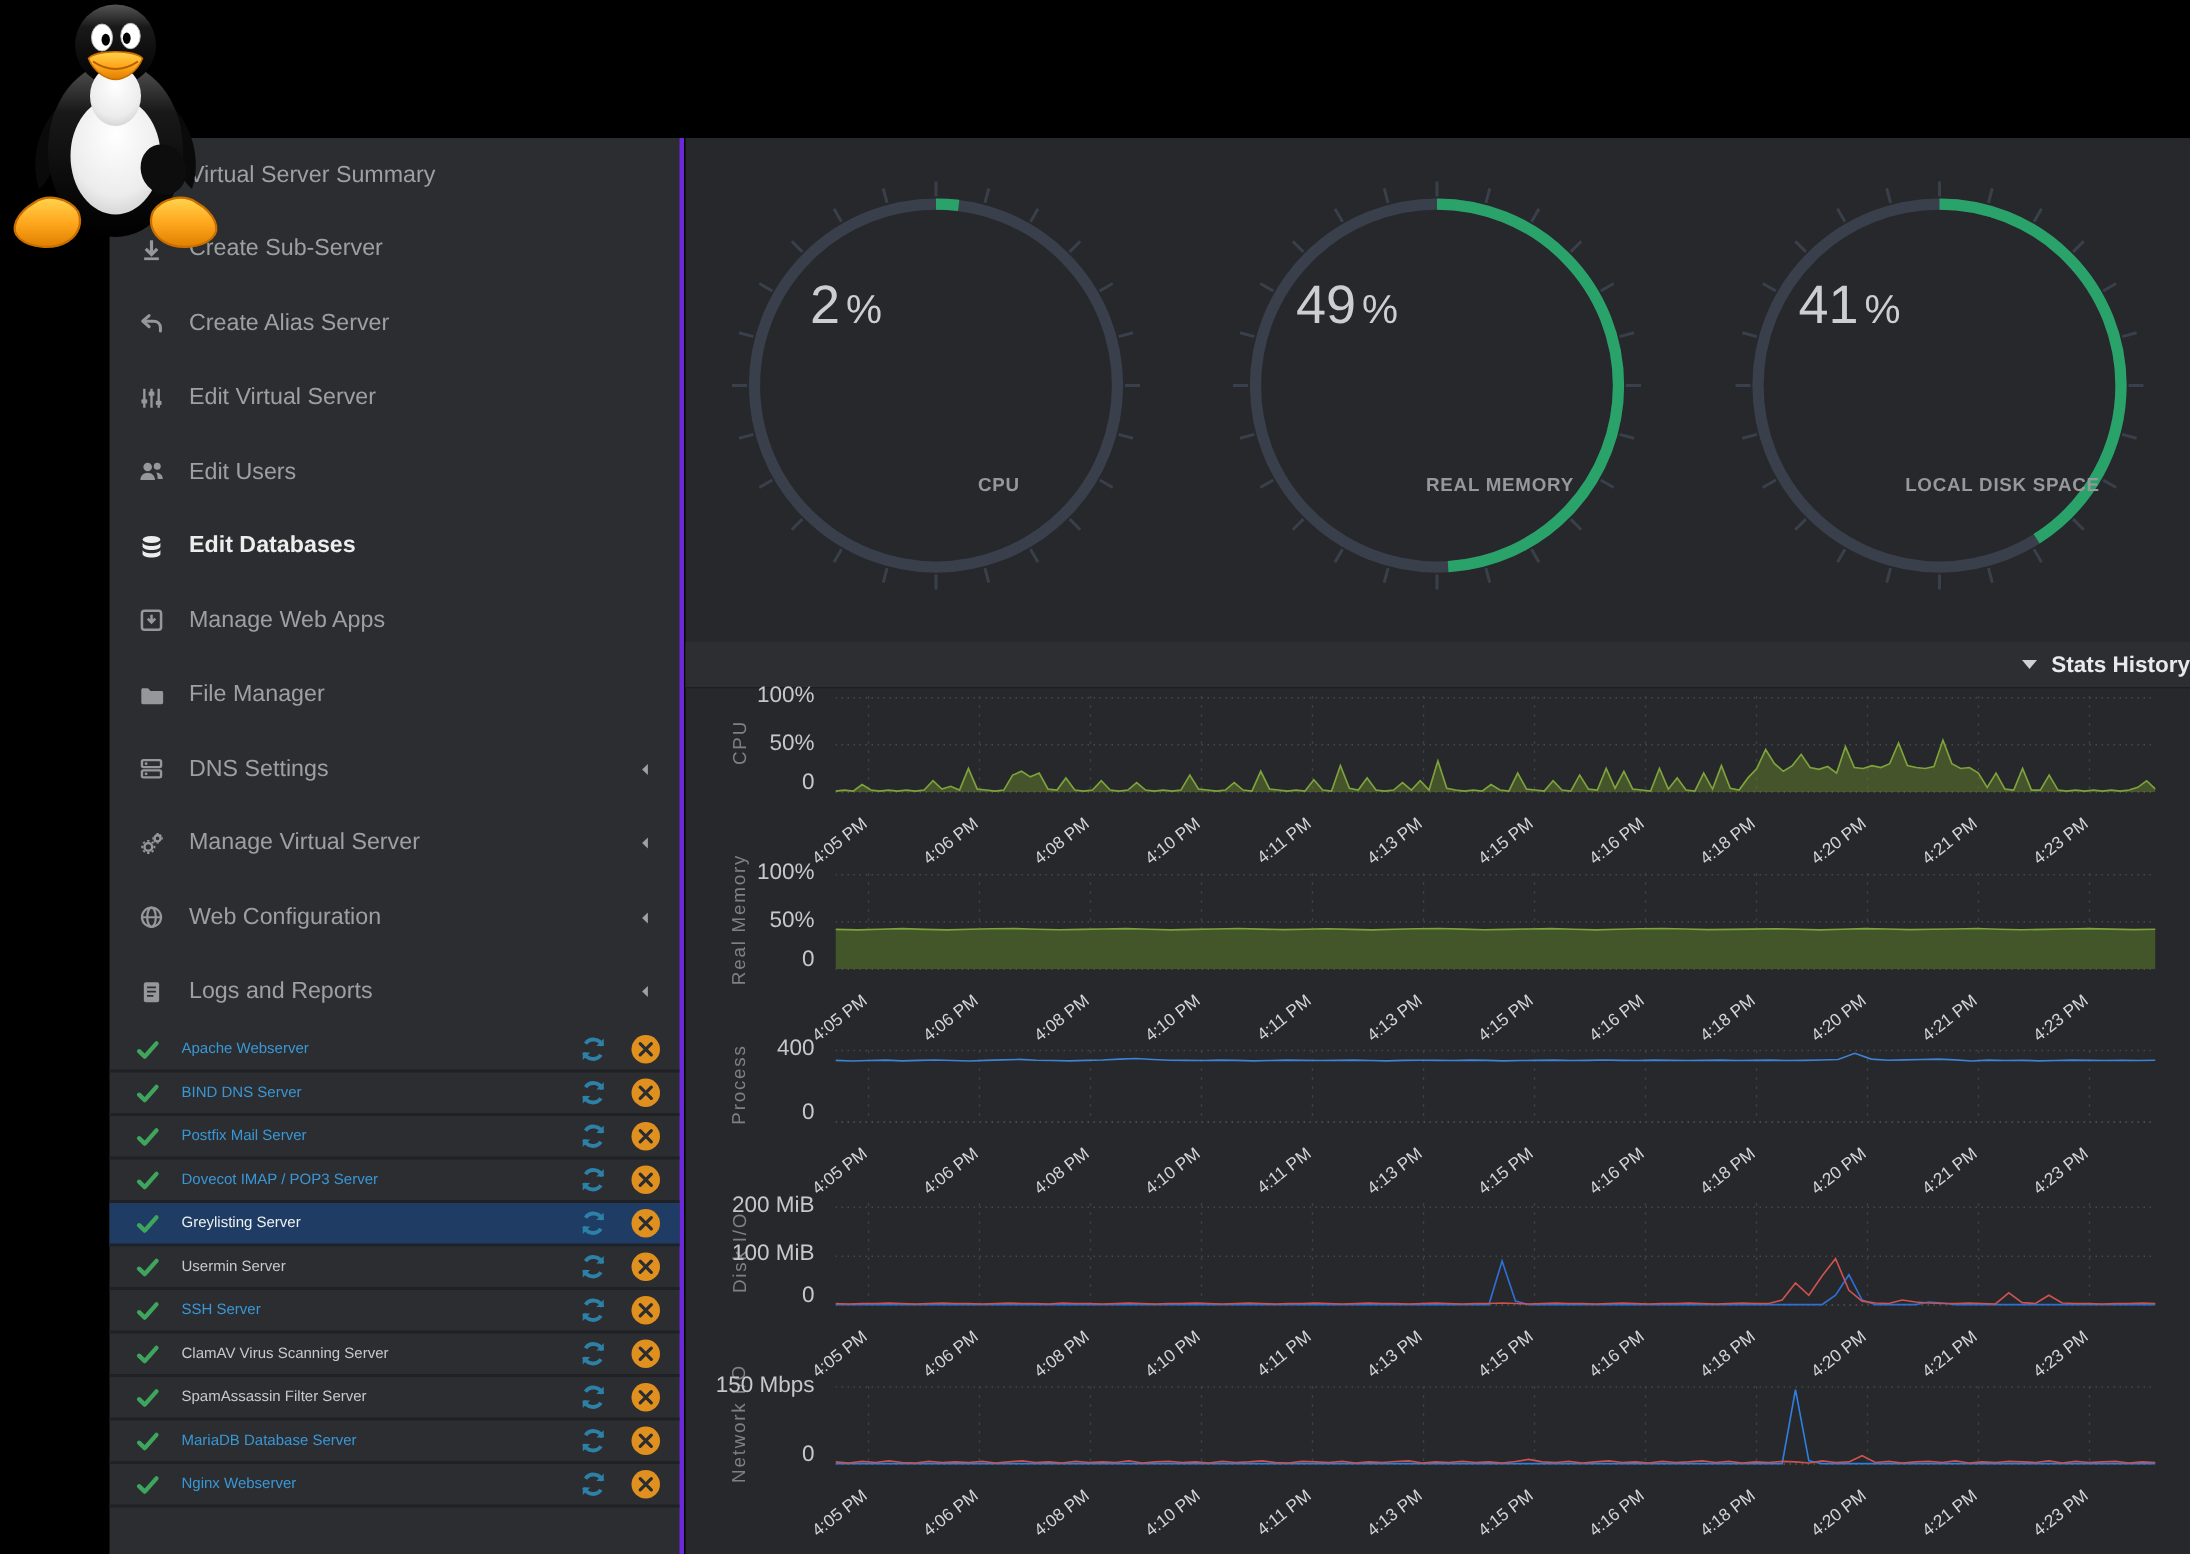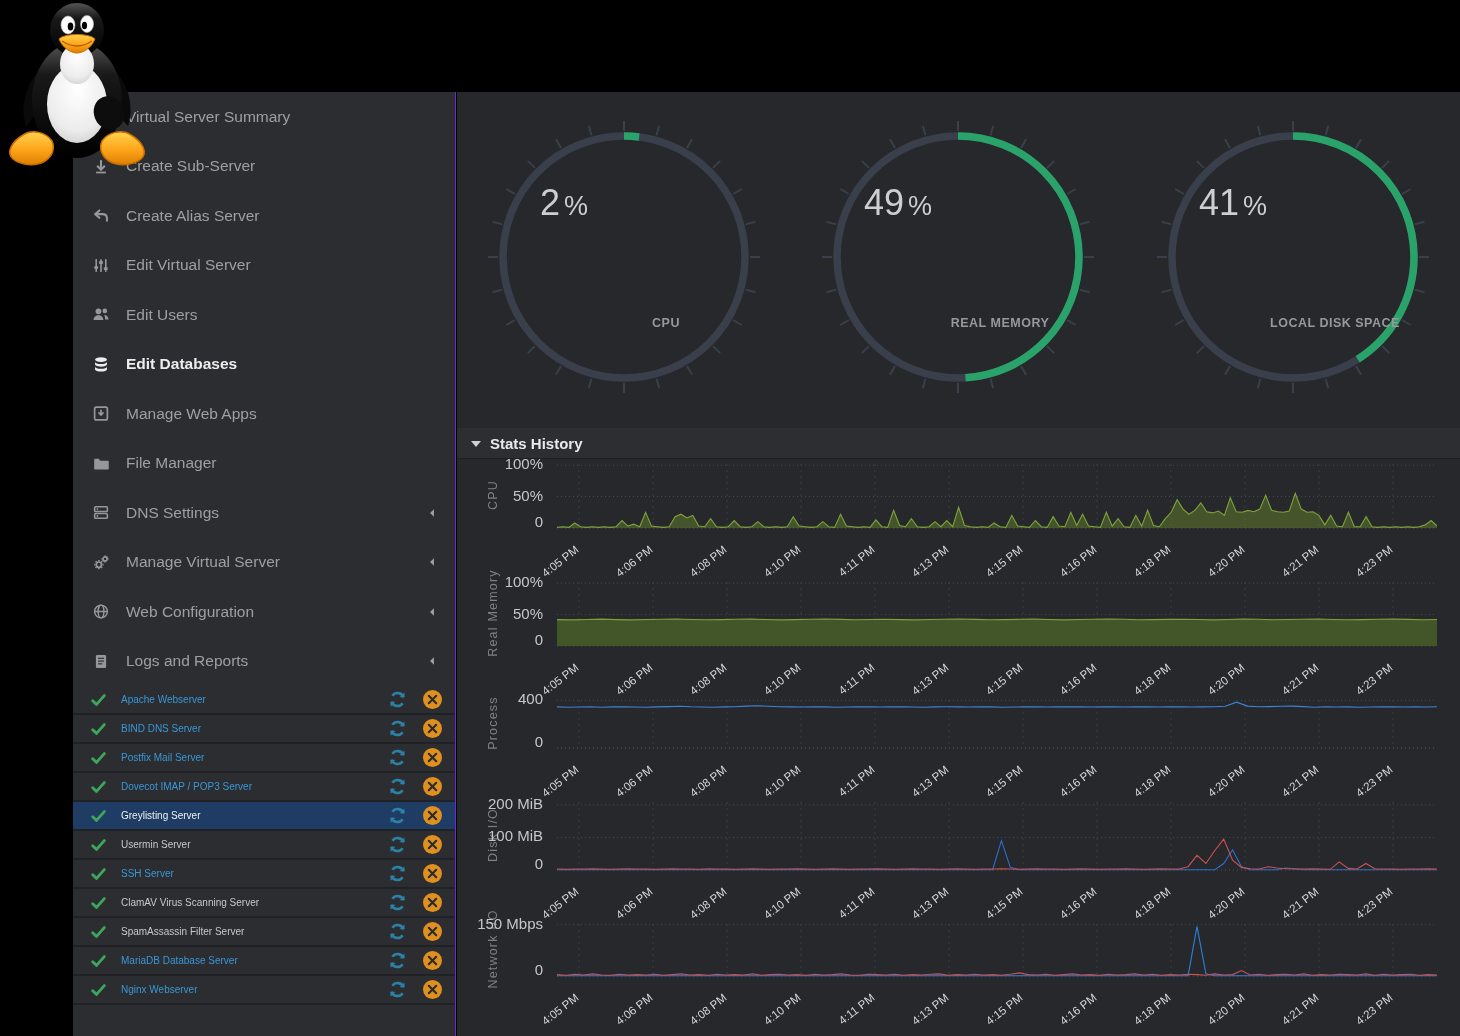--- a/index.html
+++ b/index.html
@@ -1,21 +1,21 @@
 <!DOCTYPE html>
 <html><head>
 <meta charset="utf-8">
 <style>
   html,body{margin:0;padding:0;background:#000;}
   #app{position:relative;width:1460px;height:1036px;background:#000;overflow:hidden;
        font-family:"Liberation Sans",sans-serif;-webkit-font-smoothing:antialiased;}
 
   
   #sidebar{position:absolute;left:73px;top:92px;width:383px;height:944px;background:#2b2d30;
-           border-right:1px solid #6d28d9;box-sizing:border-box;}
+           border-right:3px solid #6d28d9;box-sizing:border-box;}
   #menu{position:absolute;left:0;top:0;width:100%;}
   .menu-item{height:49.5px;display:flex;align-items:center;padding:0 16px 0 16px;color:#9da0a3;
              font-size:15.5px;cursor:pointer;}
   .menu-item .mi-icon{width:24px;height:17px;margin-right:13px;color:#95979a;flex:none;
                       display:flex;align-items:center;justify-content:center;}
   .menu-item .mi-label{flex:1;white-space:nowrap;}
   .menu-item.active{color:#ededee;font-weight:bold;}
   .menu-item.active .mi-icon{color:#ededee;}
   .menu-item .mi-caret{width:14px;height:14px;color:#9fa1a4;flex:none;}
   #services{position:absolute;left:0;top:594px;width:100%;}
@@ -32,21 +32,21 @@
   .svc-close svg{width:11px;height:11px;}
 
   
   #main{position:absolute;left:457px;top:92px;width:1003px;height:944px;background:#26282b;}
   #gauges{position:absolute;top:0;left:0;right:0;height:336px;display:flex;}
   .gauge{flex:1;display:flex;justify-content:center;}
   .gauge svg{margin-top:28px;}
 
   #stats-header{position:absolute;top:336px;left:0;right:0;height:31px;background:#2c2e31;
                 border-bottom:1px solid #1d1f21;color:#e8e9ea;font-size:15px;font-weight:bold;
-                line-height:31px;padding-left:14px;box-sizing:border-box;cursor:pointer;}
+                line-height:31px;padding-left:14px;box-sizing:border-box;cursor:pointer;text-align:right;}
   #stats-header .tri{display:inline-block;width:0;height:0;border-left:5px solid transparent;
                 border-right:5px solid transparent;border-top:6px solid #cfd0d2;margin-right:9px;
                 vertical-align:middle;margin-top:-2px;}
 
   #charts{position:absolute;top:370px;left:0;right:0;}
   .chart-block{position:relative;}
   .chart-titlewrap{position:absolute;left:0;top:0;width:72px;display:flex;align-items:center;
                    justify-content:center;}
   .chart-title{transform:rotate(-90deg);white-space:nowrap;color:#7e8184;font-size:12.5px;
                letter-spacing:1.2px;}

